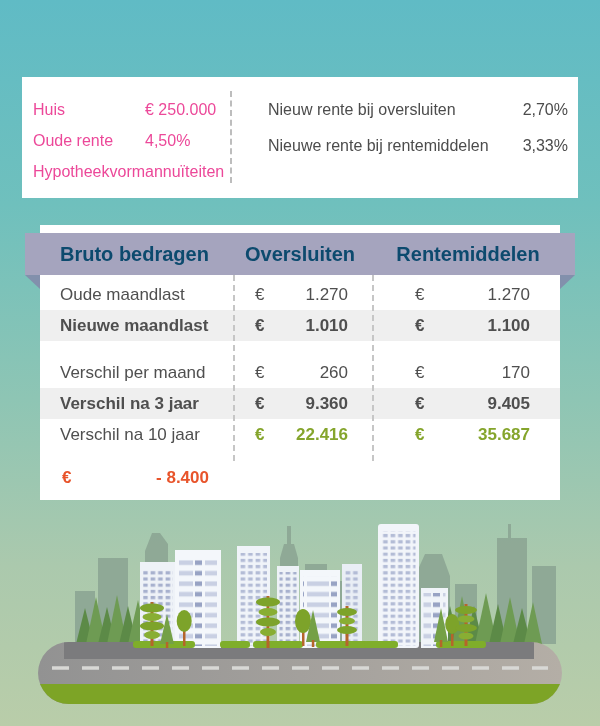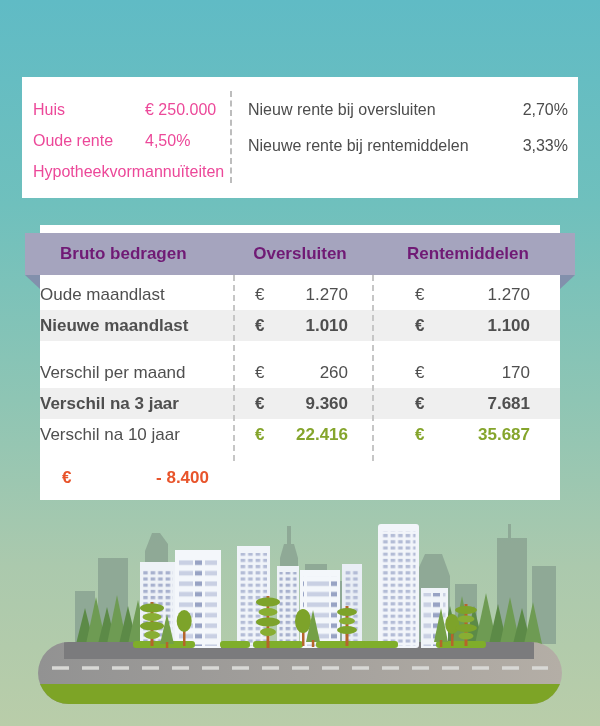--- a/index.html
+++ b/index.html
@@ -13,37 +13,37 @@
     color:#ffffff; font-size:21px; letter-spacing:0.3px;
   }
   
   .card1 { position:absolute; left:22px; top:77px; width:556px; height:121px; background:#ffffff; }
   .card1 .colL { position:absolute; left:11px; top:17px; }
   .srow { height:31px; line-height:31px; font-size:16px; color:#ec4899; white-space:nowrap; }
   .srow .lbl { display:inline-block; width:112px; }
   .card1 .vdiv { position:absolute; left:208px; top:14px; height:92px; border-left:2px dashed #bdbdbd; }
   .card1 .colR { position:absolute; left:226px; top:17px; width:320px; }
   .srow2 { display:flex; justify-content:space-between; height:31px; line-height:31px;
-           font-size:16px; color:#4c4c4c; margin-bottom:5px; white-space:nowrap; }
+           font-size:16px; color:#4c4c4c; margin-bottom:5px; white-space:nowrap;margin-left:20px; }
   
   .tbox { position:absolute; left:40px; top:225px; width:520px; height:275px; background:#ffffff; }
   .ribbon { position:absolute; left:25px; top:233px; width:550px; height:42px; background:#a5a4be; z-index:3; }
-  .ribbon .h { position:absolute; top:0; height:36px; line-height:42px; color:#701a75;
-               font-size:17px; font-weight:bold; }
+  .ribbon .h { position:absolute; top:0; height:36px; line-height:42px; color:#0c4a6e;
+               font-size:20px; font-weight:bold; }
   .ribbon .h1 { left:35px; }
   .ribbon .h2 { left:200px; width:150px; text-align:center; }
   .ribbon .h3 { left:368px; width:150px; text-align:center; }
   .fold { position:absolute; top:275px; width:15px; height:14px; background:#8290ac; z-index:2; }
   .foldL { left:25px; clip-path:polygon(0 0,100% 0,100% 100%); }
   .foldR { left:560px; clip-path:polygon(0 0,100% 0,0 100%); }
   .rows { position:absolute; left:0; top:54px; width:520px; }
   .t-row { display:grid; grid-template-columns:193px 139px 188px; height:31px; line-height:31px;
            font-size:17px; color:#4f4f4f; }
   .t-row.shaded { background:#efefef;font-weight:bold; }
-  .t-label { white-space:nowrap; }
+  .t-label { padding-left:20px; white-space:nowrap; }
   .t-cell { display:flex; justify-content:space-between; padding:0 24px 0 22px; }
   .t-cell.c3 { padding:0 30px 0 43px; }
   .spacer16 { height:16px; } .spacer12 { height:12px; }
   .t-row.green .t-cell { color:#85a52c; font-weight:bold; }
   .t-row.red .t-cell { color:#e8542b; font-weight:bold; }
   .dashline { position:absolute; top:50px; height:186px; border-left:2px dashed #c6c6c6; z-index:1; }
   .dl1 { left:193px; } .dl2 { left:332px; }
   
   .city { position:absolute; left:0; top:496px; }
 </style>
@@ -117,21 +117,21 @@
           </div>
       </div>
       <div class="t-row shaded">
         <div class="t-label">Verschil na 3 jaar</div>
         <div class="t-cell">
             <span>€</span>
             <span>9.360</span>
           </div>
         <div class="t-cell c3">
             <span>€</span>
-            <span>7.681</span>
+            <span>9.405</span>
           </div>
       </div>
       <div class="t-row green">
         <div class="t-label">Verschil na 10 jaar</div>
         <div class="t-cell">
             <span>€</span>
             <span>22.416</span>
           </div>
         <div class="t-cell c3">
             <span>€</span>

